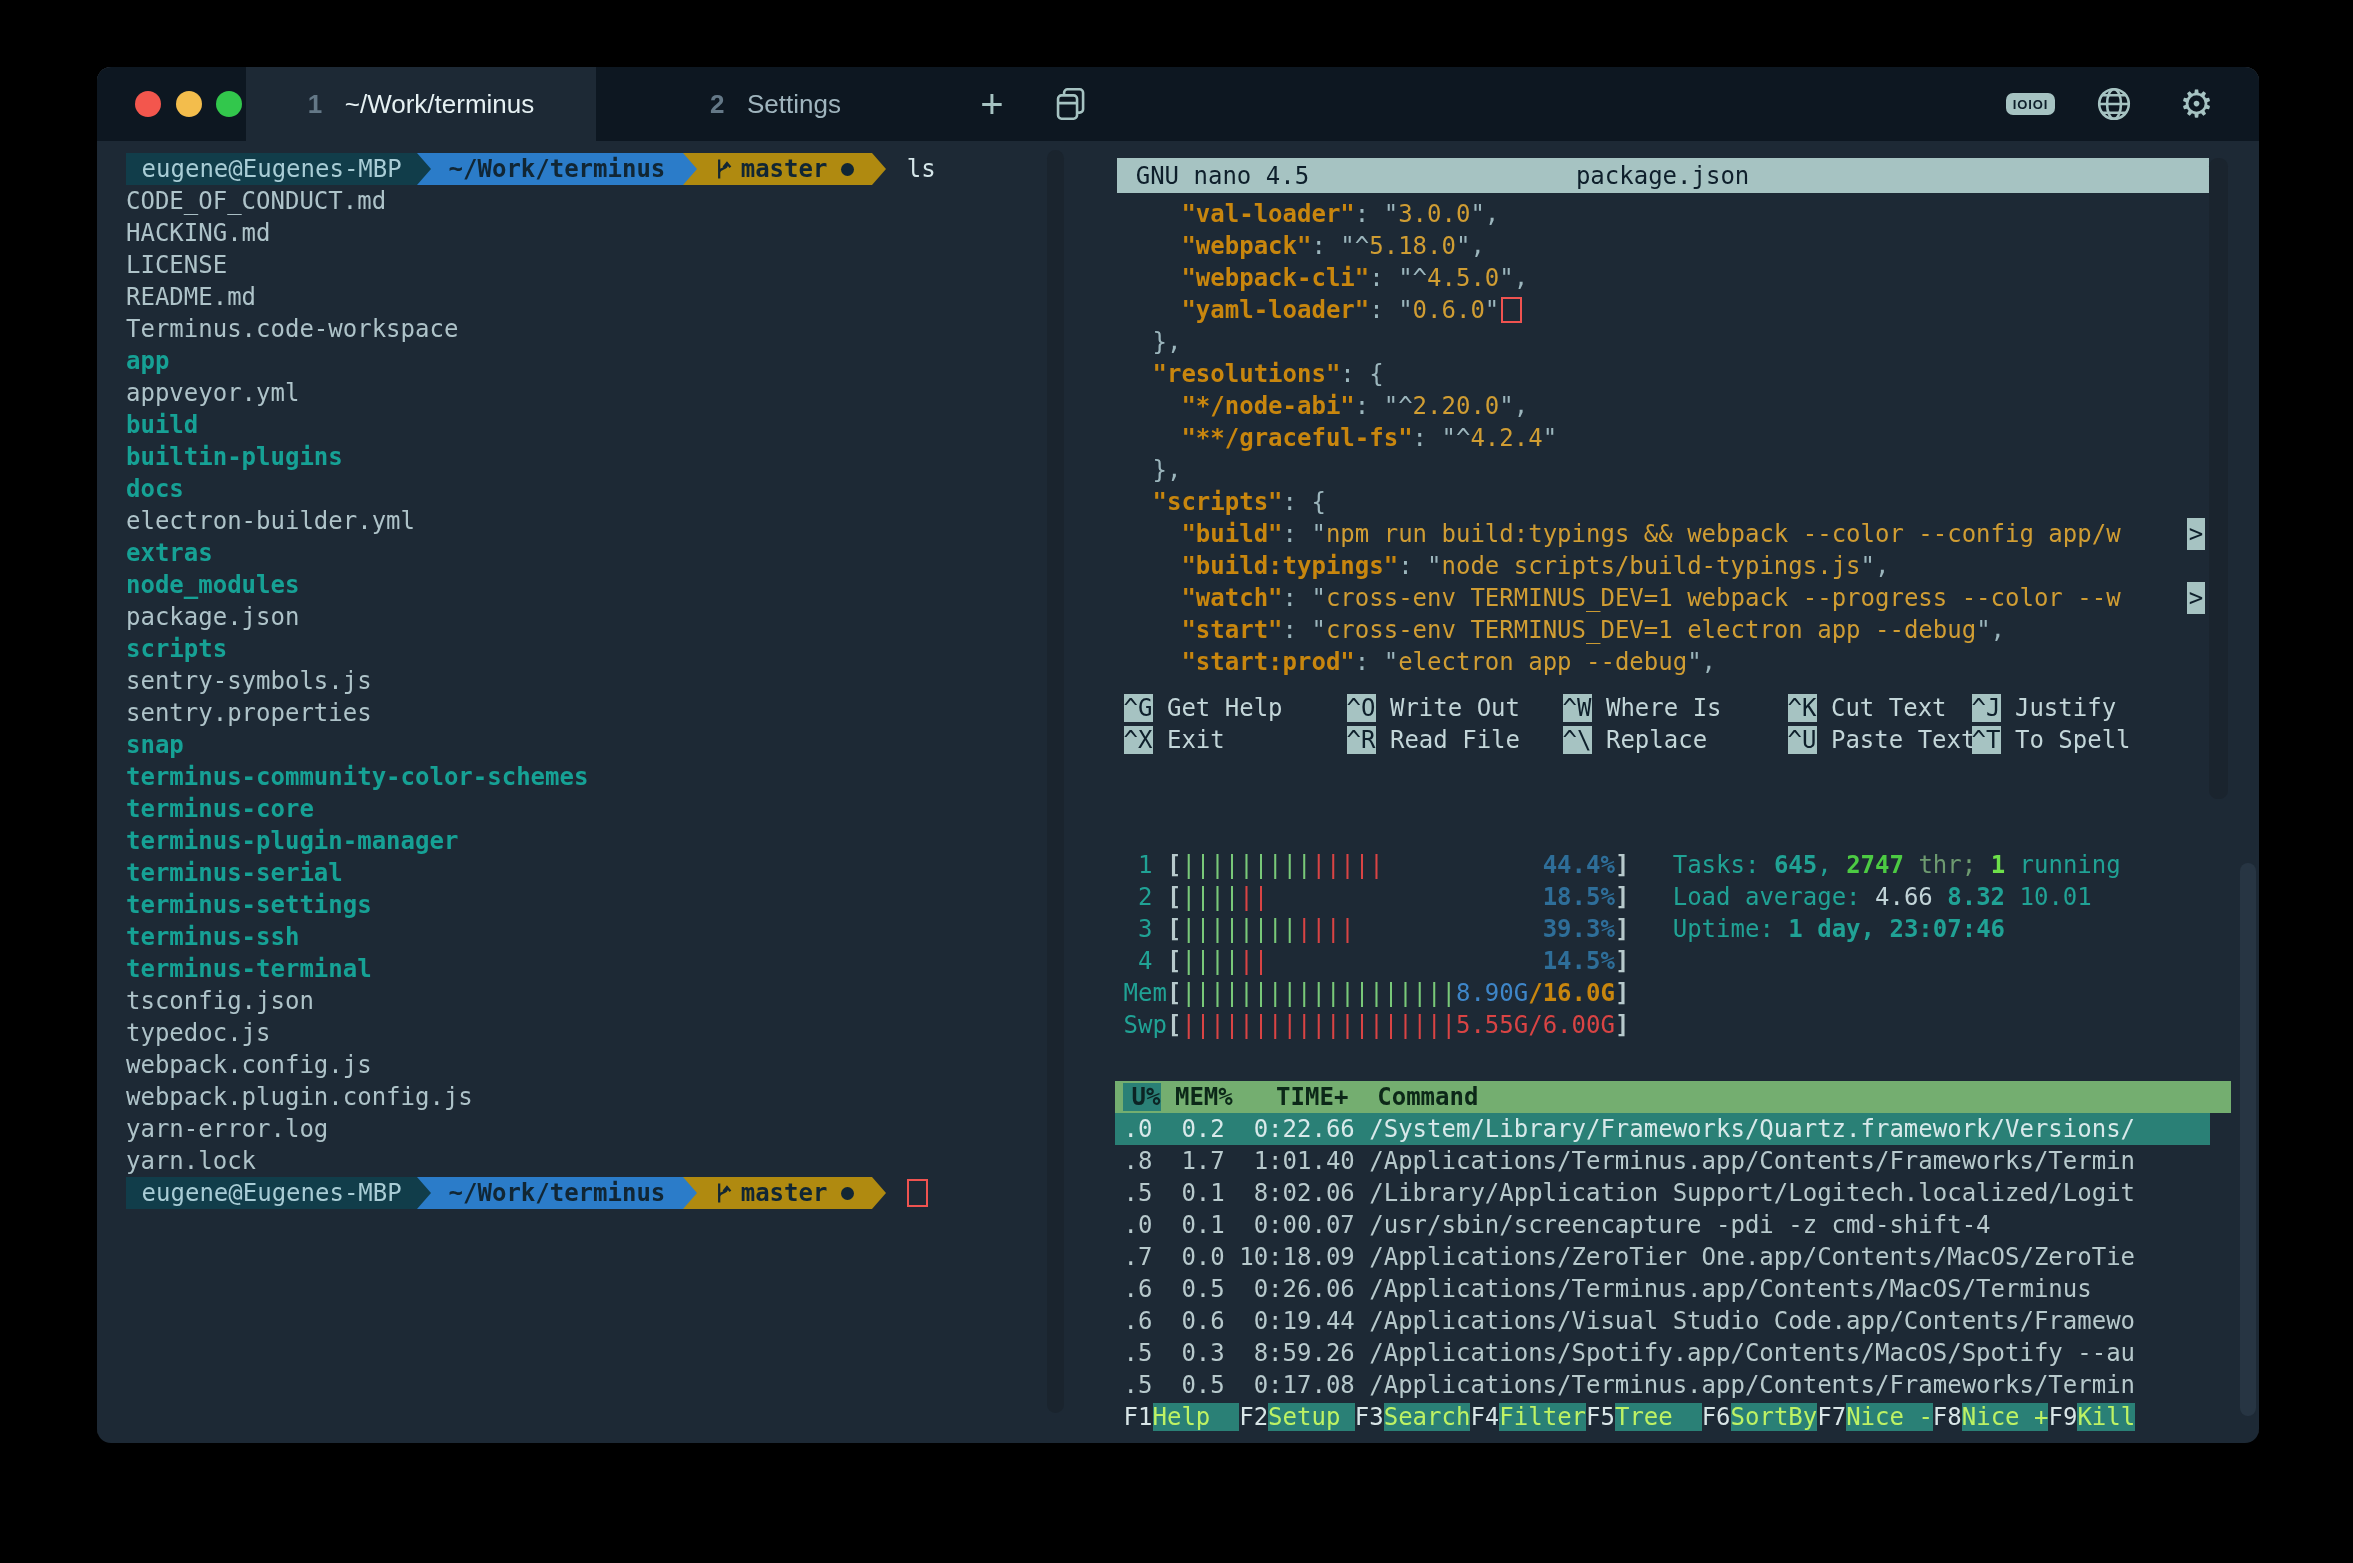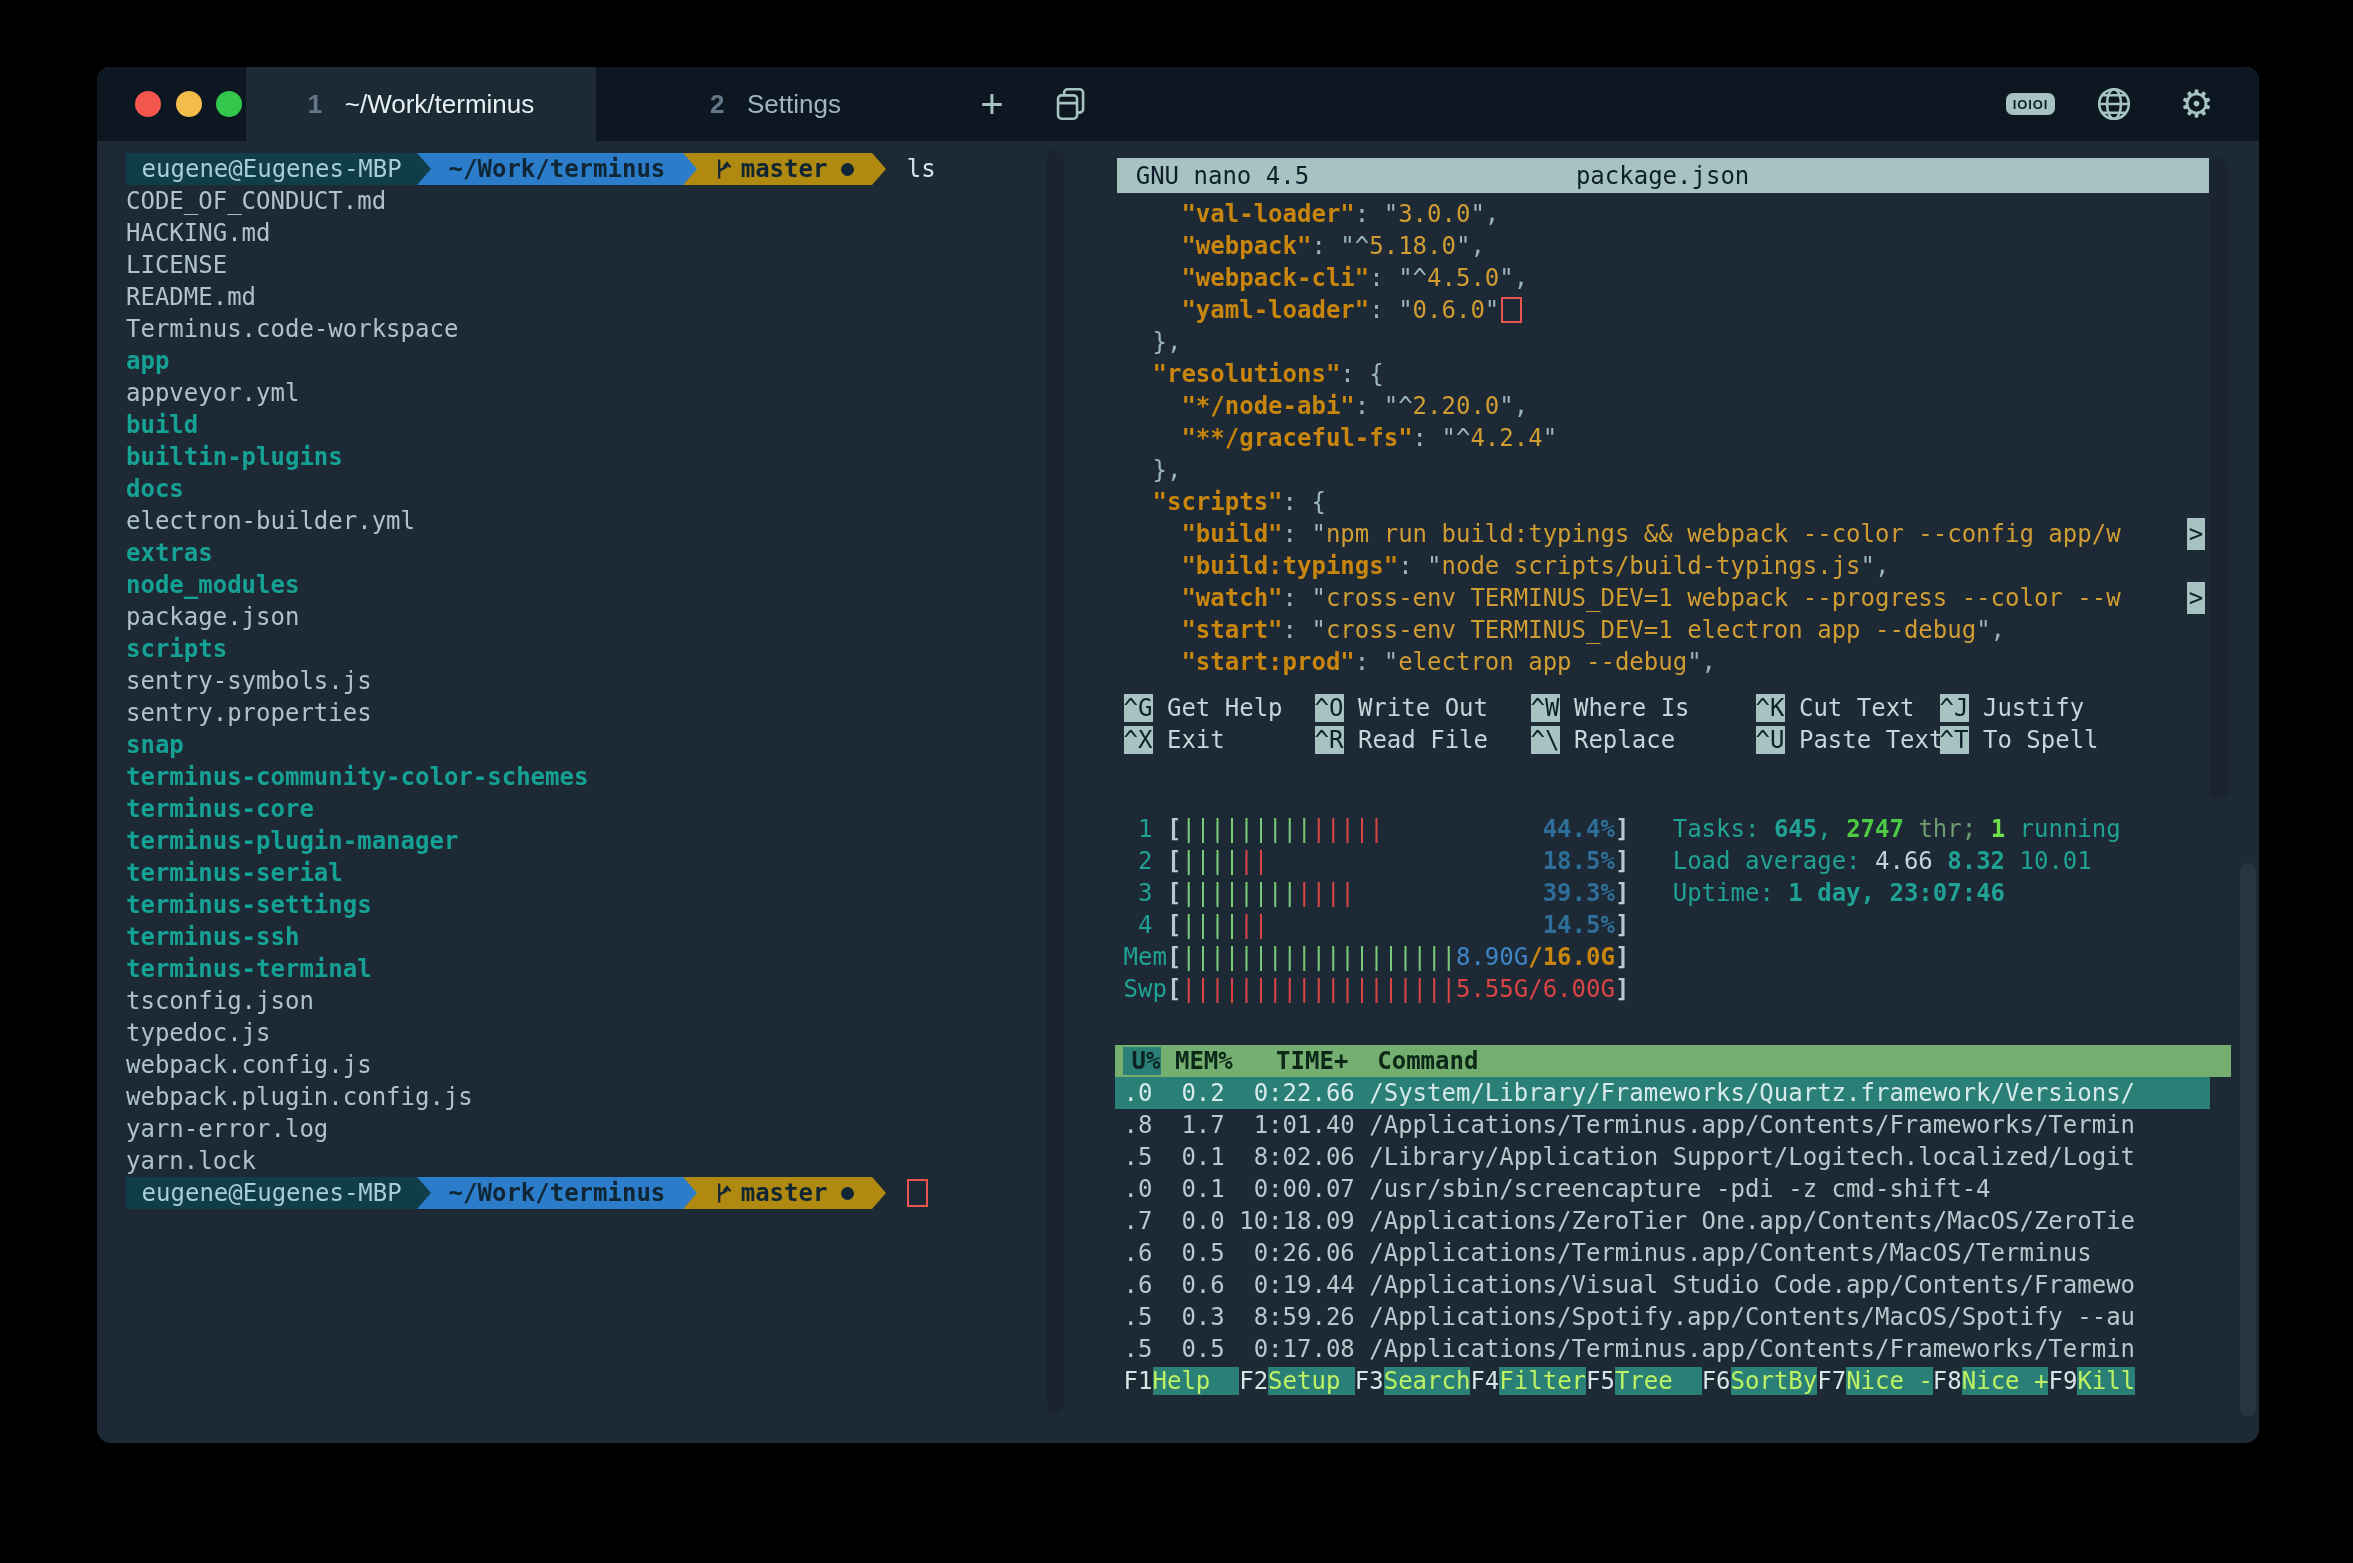--- a/index.html
+++ b/index.html
@@ -69,25 +69,25 @@
   .nano-title{padding-left:19px;}
   .nano-file{position:absolute;left:0;right:0;text-align:center;}
   .nano-lines{margin-top:5.2px;padding-left:8.6px;}
   .sg-p,.sg-q{color:var(--punct);}
   .sg-k{color:var(--key);font-weight:bold;}
   .sg-v{color:var(--val);}
   .sg-inv{position:absolute;right:26px;background:var(--pale);color:var(--dark);padding:0 1.7px;}
   .sg-cur{display:inline-block;width:21px;height:26px;border:2.6px solid var(--cursor);vertical-align:-4.3px;margin-left:1.7px;}
   .nano-shortcuts{margin-top:14px;padding-left:8.6px;}
   .ns-cell{display:inline-block;}
-  .ns-cell:nth-child(1){width:191px;} .ns-cell:nth-child(2){width:216px;} .ns-cell:nth-child(3){width:225px;} .ns-cell:nth-child(4){width:184px;}
+  .ns-cell:nth-child(1){width:223px;} .ns-cell:nth-child(2){width:216px;} .ns-cell:nth-child(3){width:225px;} .ns-cell:nth-child(4){width:184px;}
   .ns-key{background:var(--pale);color:var(--dark);}
   .ns-lbl{color:#c3d6d9;}
   
-  .htop-meters{margin-top:57px;padding-left:8.6px;}
+  .htop-meters{margin-top:93px;padding-left:8.6px;}
   .ht-lbl{color:var(--teal);}
   .ht-br{color:#b7c9cc;font-weight:bold;}
   .ht-bar-g{color:var(--bar-green);}
   .ht-bar-r{color:var(--bar-red);}
   .ht-pct{color:var(--pct-blue);font-weight:bold;}
   .sg-t{color:var(--teal);} .sg-tb{color:var(--teal);font-weight:bold;}
   .sg-gb{color:var(--task-green);font-weight:bold;} .sg-gbr{color:var(--task-bright);font-weight:bold;}
   .sg-dim{color:var(--dim-olive);} .sg-wb{color:var(--white-bold);font-weight:normal;}
   .sg-mem-blue{color:var(--mem-blue);} .sg-gold{color:var(--gold);font-weight:bold;} .sg-swp-red{color:var(--bar-red);}
   .htop-table{margin-top:40px;}

